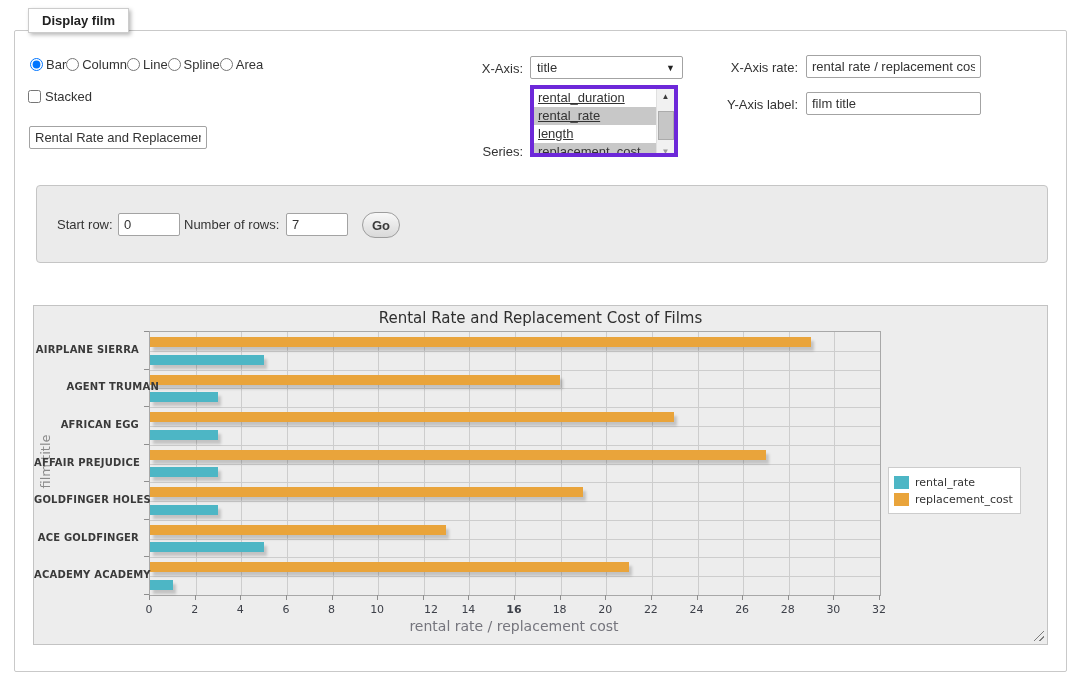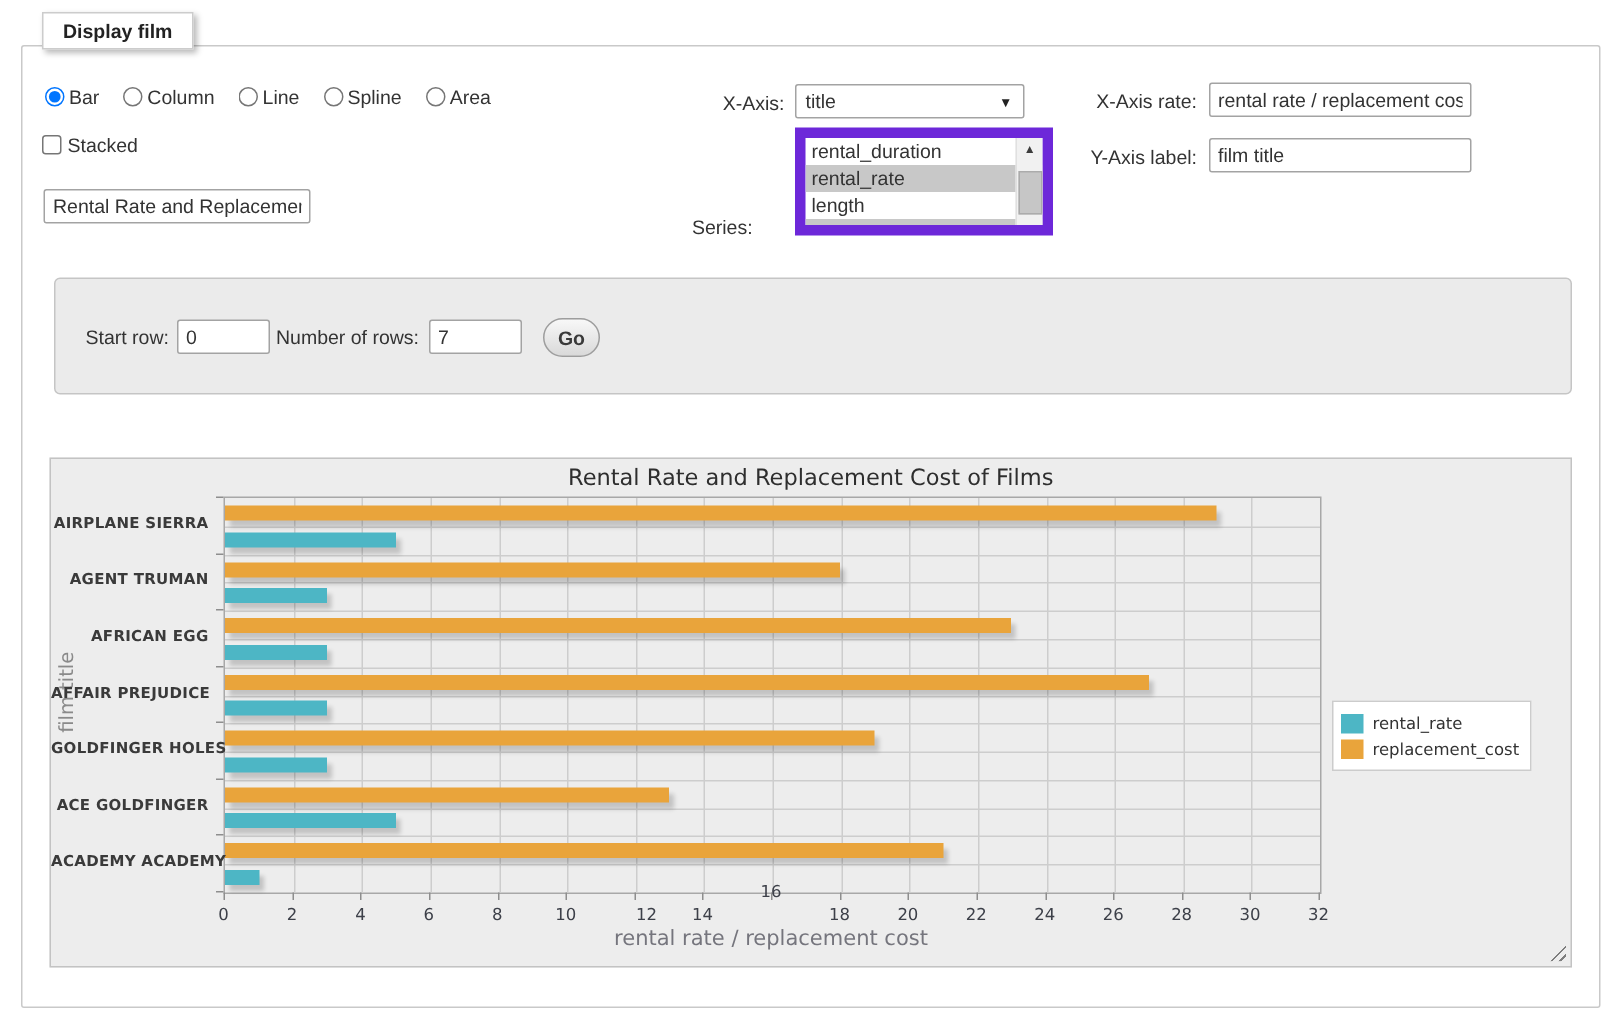--- a/index.html
+++ b/index.html
@@ -1,34 +1,34 @@
 <!DOCTYPE html>
 <html><head>
 <meta charset="utf-8">
 <style>
   html,body{margin:0;padding:0;}
   body{width:1081px;height:681px;background:#fff;font-family:"Liberation Sans",sans-serif;font-size:13px;color:#333;position:relative;overflow:hidden;}
   .abs{position:absolute;}
   #fieldset{left:14px;top:30px;width:1051px;height:640px;border:1px solid #c9c9c9;border-radius:2px;}
   #legendbox{left:28px;top:8px;background:#fff;border:1px solid #ccc;box-shadow:2px 2px 4px rgba(0,0,0,.28);padding:4px 13px;font-weight:bold;font-size:13px;color:#222;z-index:5;}
   
-  #radio-row{left:30px;top:57px;display:flex;gap:16px;align-items:flex-start;}
+  #radio-row{left:30px;top:57px;display:flex;gap:0;align-items:flex-start;}
   #radio-row label{display:flex;align-items:center;gap:3px;}
   #radio-row input{margin:0;width:13px;height:13px;}
   #stacked-row{left:28px;top:89px;display:flex;align-items:center;gap:4px;}
   #stacked-row input{margin:0;width:13px;height:13px;}
   .txt{border:1px solid #a3a3a3;border-radius:2px;font-family:"Liberation Sans",sans-serif;font-size:13px;color:#333;padding:2px 5px;background:#fff;box-sizing:border-box;}
   #title-input{left:29px;top:126px;width:178px;height:23px;}
   .lbl{color:#333;}
   #xaxis-lbl{left:440px;top:61px;width:83px;text-align:right;}
   #xaxis-select{left:530px;top:56px;width:153px;height:23px;border:1px solid #a3a3a3;border-radius:2px;background:#fff;box-sizing:border-box;display:flex;align-items:center;}
   #xaxis-select .val{padding-left:6px;flex:1;}
   .ddarrow{font-size:9px;color:#222;padding-right:7px;}
-  #series-lbl{left:440px;top:144px;width:83px;text-align:center;}
-  #series-list{left:530px;top:85px;width:172px;height:72px;background:#fff;border:7px solid #6d28d9;box-sizing:border-box;overflow:hidden;}
+  #series-lbl{left:440px;top:144px;width:83px;text-align:right;}
+  #series-list{left:530px;top:85px;width:148px;height:72px;background:#fff;border:4px solid #6d28d9;box-sizing:border-box;overflow:hidden;text-decoration:underline;}
   .ls-item{height:18px;line-height:18px;padding-left:4px;white-space:nowrap;}
   .ls-item.sel{background:#c8c8c8;}
   #series-scrollbar{position:absolute;top:0;right:0;width:17px;height:70px;background:#f1f1f1;border-left:1px solid #e0e0e0;}
   .sb-btn{height:15px;text-align:center;font-size:8px;line-height:15px;color:#3c3c3c;}
   .sb-down{position:absolute;bottom:0;left:0;right:0;color:#9a9a9a;}
   .sb-thumb{position:absolute;left:1px;top:22px;width:14px;height:27px;background:#c6c6c6;border:1px solid #ababab;}
   #xlabel-lbl{left:710px;top:60px;width:88px;text-align:right;}
   #xlabel-input{left:806px;top:55px;width:175px;height:23px;}
   #ylabel-lbl{left:710px;top:97px;width:88px;text-align:right;}
   #ylabel-input{left:806px;top:92px;width:175px;height:23px;}
@@ -185,21 +185,21 @@
         <span class="leg-label">rental_rate</span>
       </div>
       <div class="leg-item">
         <div class="leg-swatch" style="background: rgb(233, 164, 59);"></div>
         <span class="leg-label">replacement_cost</span>
       </div>
     </div>
   <div class="resize-grip"></div>
 <div class="catlabel" style="top: 37.7857px;">AIRPLANE SIERRA</div>
     <div class="tick" style="left: 110px; top: 25px; width: 5px; height: 1px;"></div>
-    <div class="catlabel" style="top: 75.3571px;">AGENT TRUMAN</div>
+    <div class="catlabel" style="top: 75.3571px; padding-left: 20px;">AGENT TRUMAN</div>
     <div class="tick" style="left: 110px; top: 62.5714px; width: 5px; height: 1px;"></div>
     <div class="catlabel" style="top: 112.929px;">AFRICAN EGG</div>
     <div class="tick" style="left: 110px; top: 100.143px; width: 5px; height: 1px;"></div>
     <div class="catlabel" style="top: 150.5px;">AFFAIR PREJUDICE</div>
     <div class="tick" style="left: 110px; top: 137.714px; width: 5px; height: 1px;"></div>
     <div class="catlabel" style="top: 188.071px;">GOLDFINGER HOLES</div>
     <div class="tick" style="left: 110px; top: 175.286px; width: 5px; height: 1px;"></div>
     <div class="catlabel" style="top: 225.643px;">ACE GOLDFINGER</div>
     <div class="tick" style="left: 110px; top: 212.857px; width: 5px; height: 1px;"></div>
     <div class="catlabel" style="top: 263.214px;">ACADEMY ACADEMY</div>
@@ -215,21 +215,21 @@
     <div class="xticklabel" style="left: 236.875px; top: 297px;">6</div>
     <div class="tick" style="left: 297.5px; top: 289px; width: 1px; height: 5px;"></div>
     <div class="xticklabel" style="left: 282.5px; top: 297px;">8</div>
     <div class="tick" style="left: 343.125px; top: 289px; width: 1px; height: 5px;"></div>
     <div class="xticklabel" style="left: 328.125px; top: 297px;">10</div>
     <div class="tick" style="left: 388.75px; top: 289px; width: 1px; height: 5px;"></div>
     <div class="xticklabel" style="left: 382px; top: 297px;">12</div>
     <div class="tick" style="left: 434.375px; top: 289px; width: 1px; height: 5px;"></div>
     <div class="xticklabel" style="left: 419.375px; top: 297px;">14</div>
     <div class="tick" style="left: 480px; top: 289px; width: 1px; height: 5px;"></div>
-    <div class="xticklabel" style="left: 465px; top: 282px;">16</div>
+    <div class="xticklabel" style="left: 465px; top: 297px; font-weight: bold;">16</div>
     <div class="tick" style="left: 525.625px; top: 289px; width: 1px; height: 5px;"></div>
     <div class="xticklabel" style="left: 510.625px; top: 297px;">18</div>
     <div class="tick" style="left: 571.25px; top: 289px; width: 1px; height: 5px;"></div>
     <div class="xticklabel" style="left: 556.25px; top: 297px;">20</div>
     <div class="tick" style="left: 616.875px; top: 289px; width: 1px; height: 5px;"></div>
     <div class="xticklabel" style="left: 601.875px; top: 297px;">22</div>
     <div class="tick" style="left: 662.5px; top: 289px; width: 1px; height: 5px;"></div>
     <div class="xticklabel" style="left: 647.5px; top: 297px;">24</div>
     <div class="tick" style="left: 708.125px; top: 289px; width: 1px; height: 5px;"></div>
     <div class="xticklabel" style="left: 693.125px; top: 297px;">26</div>

